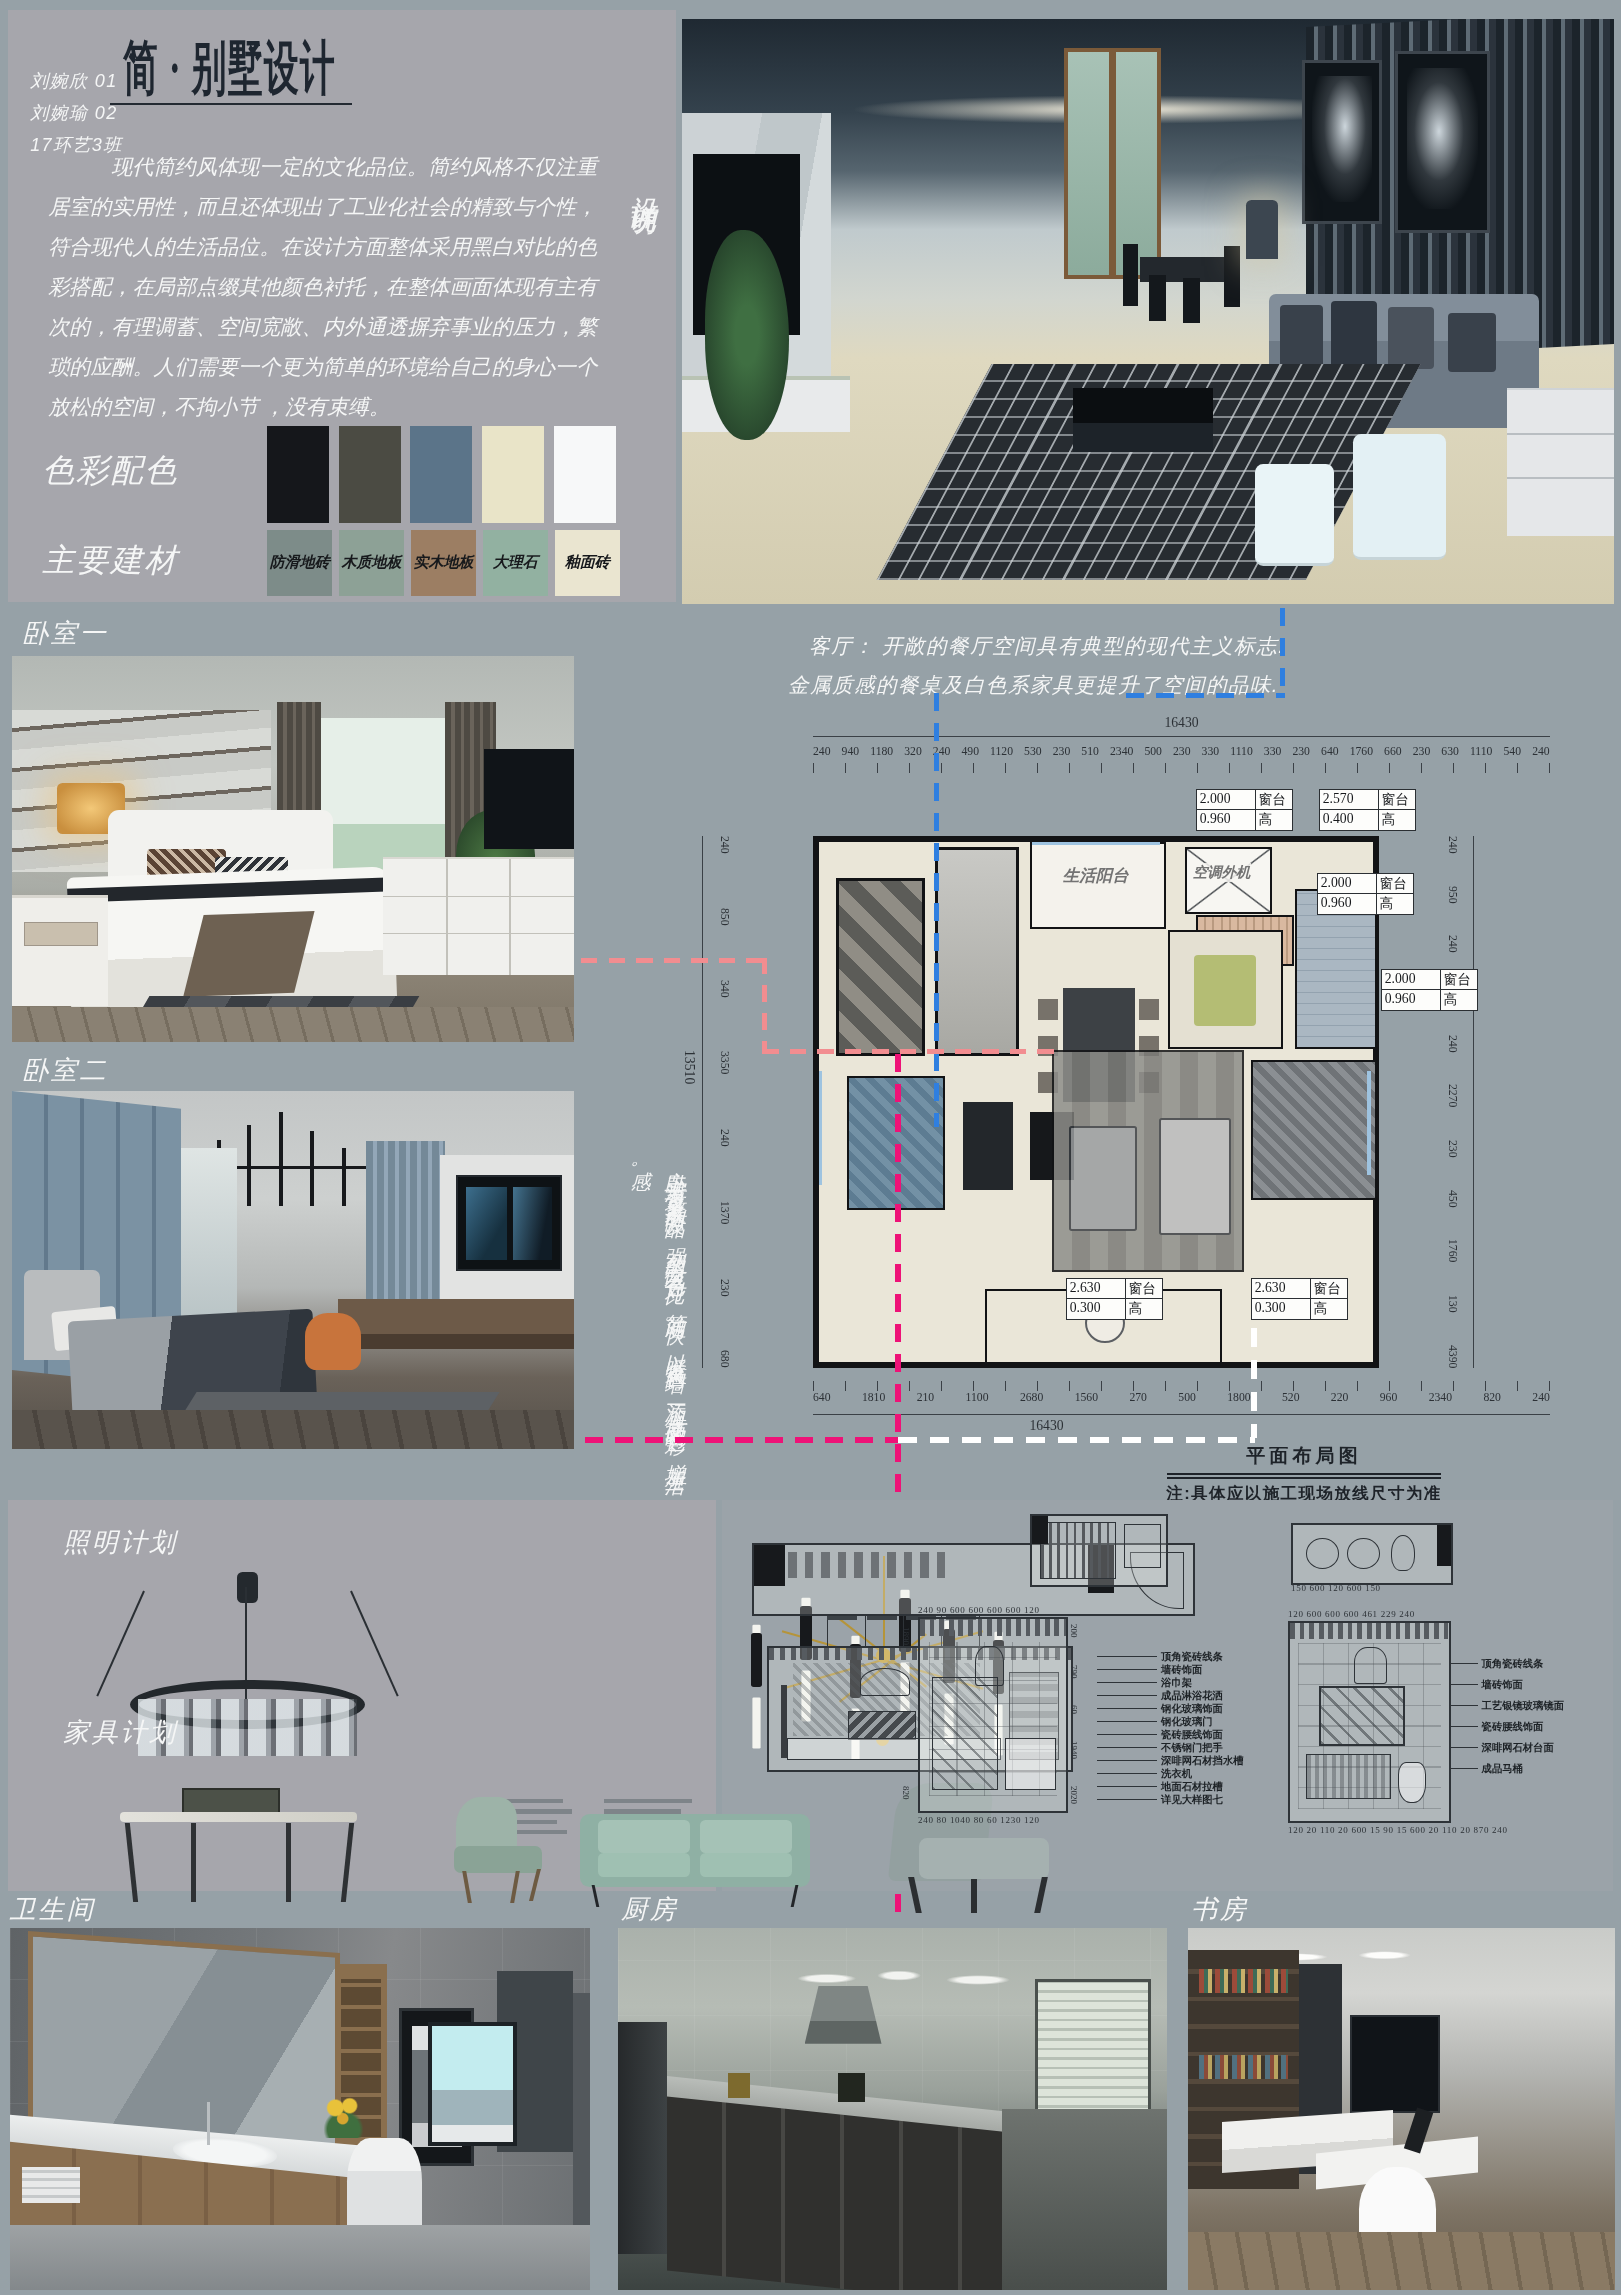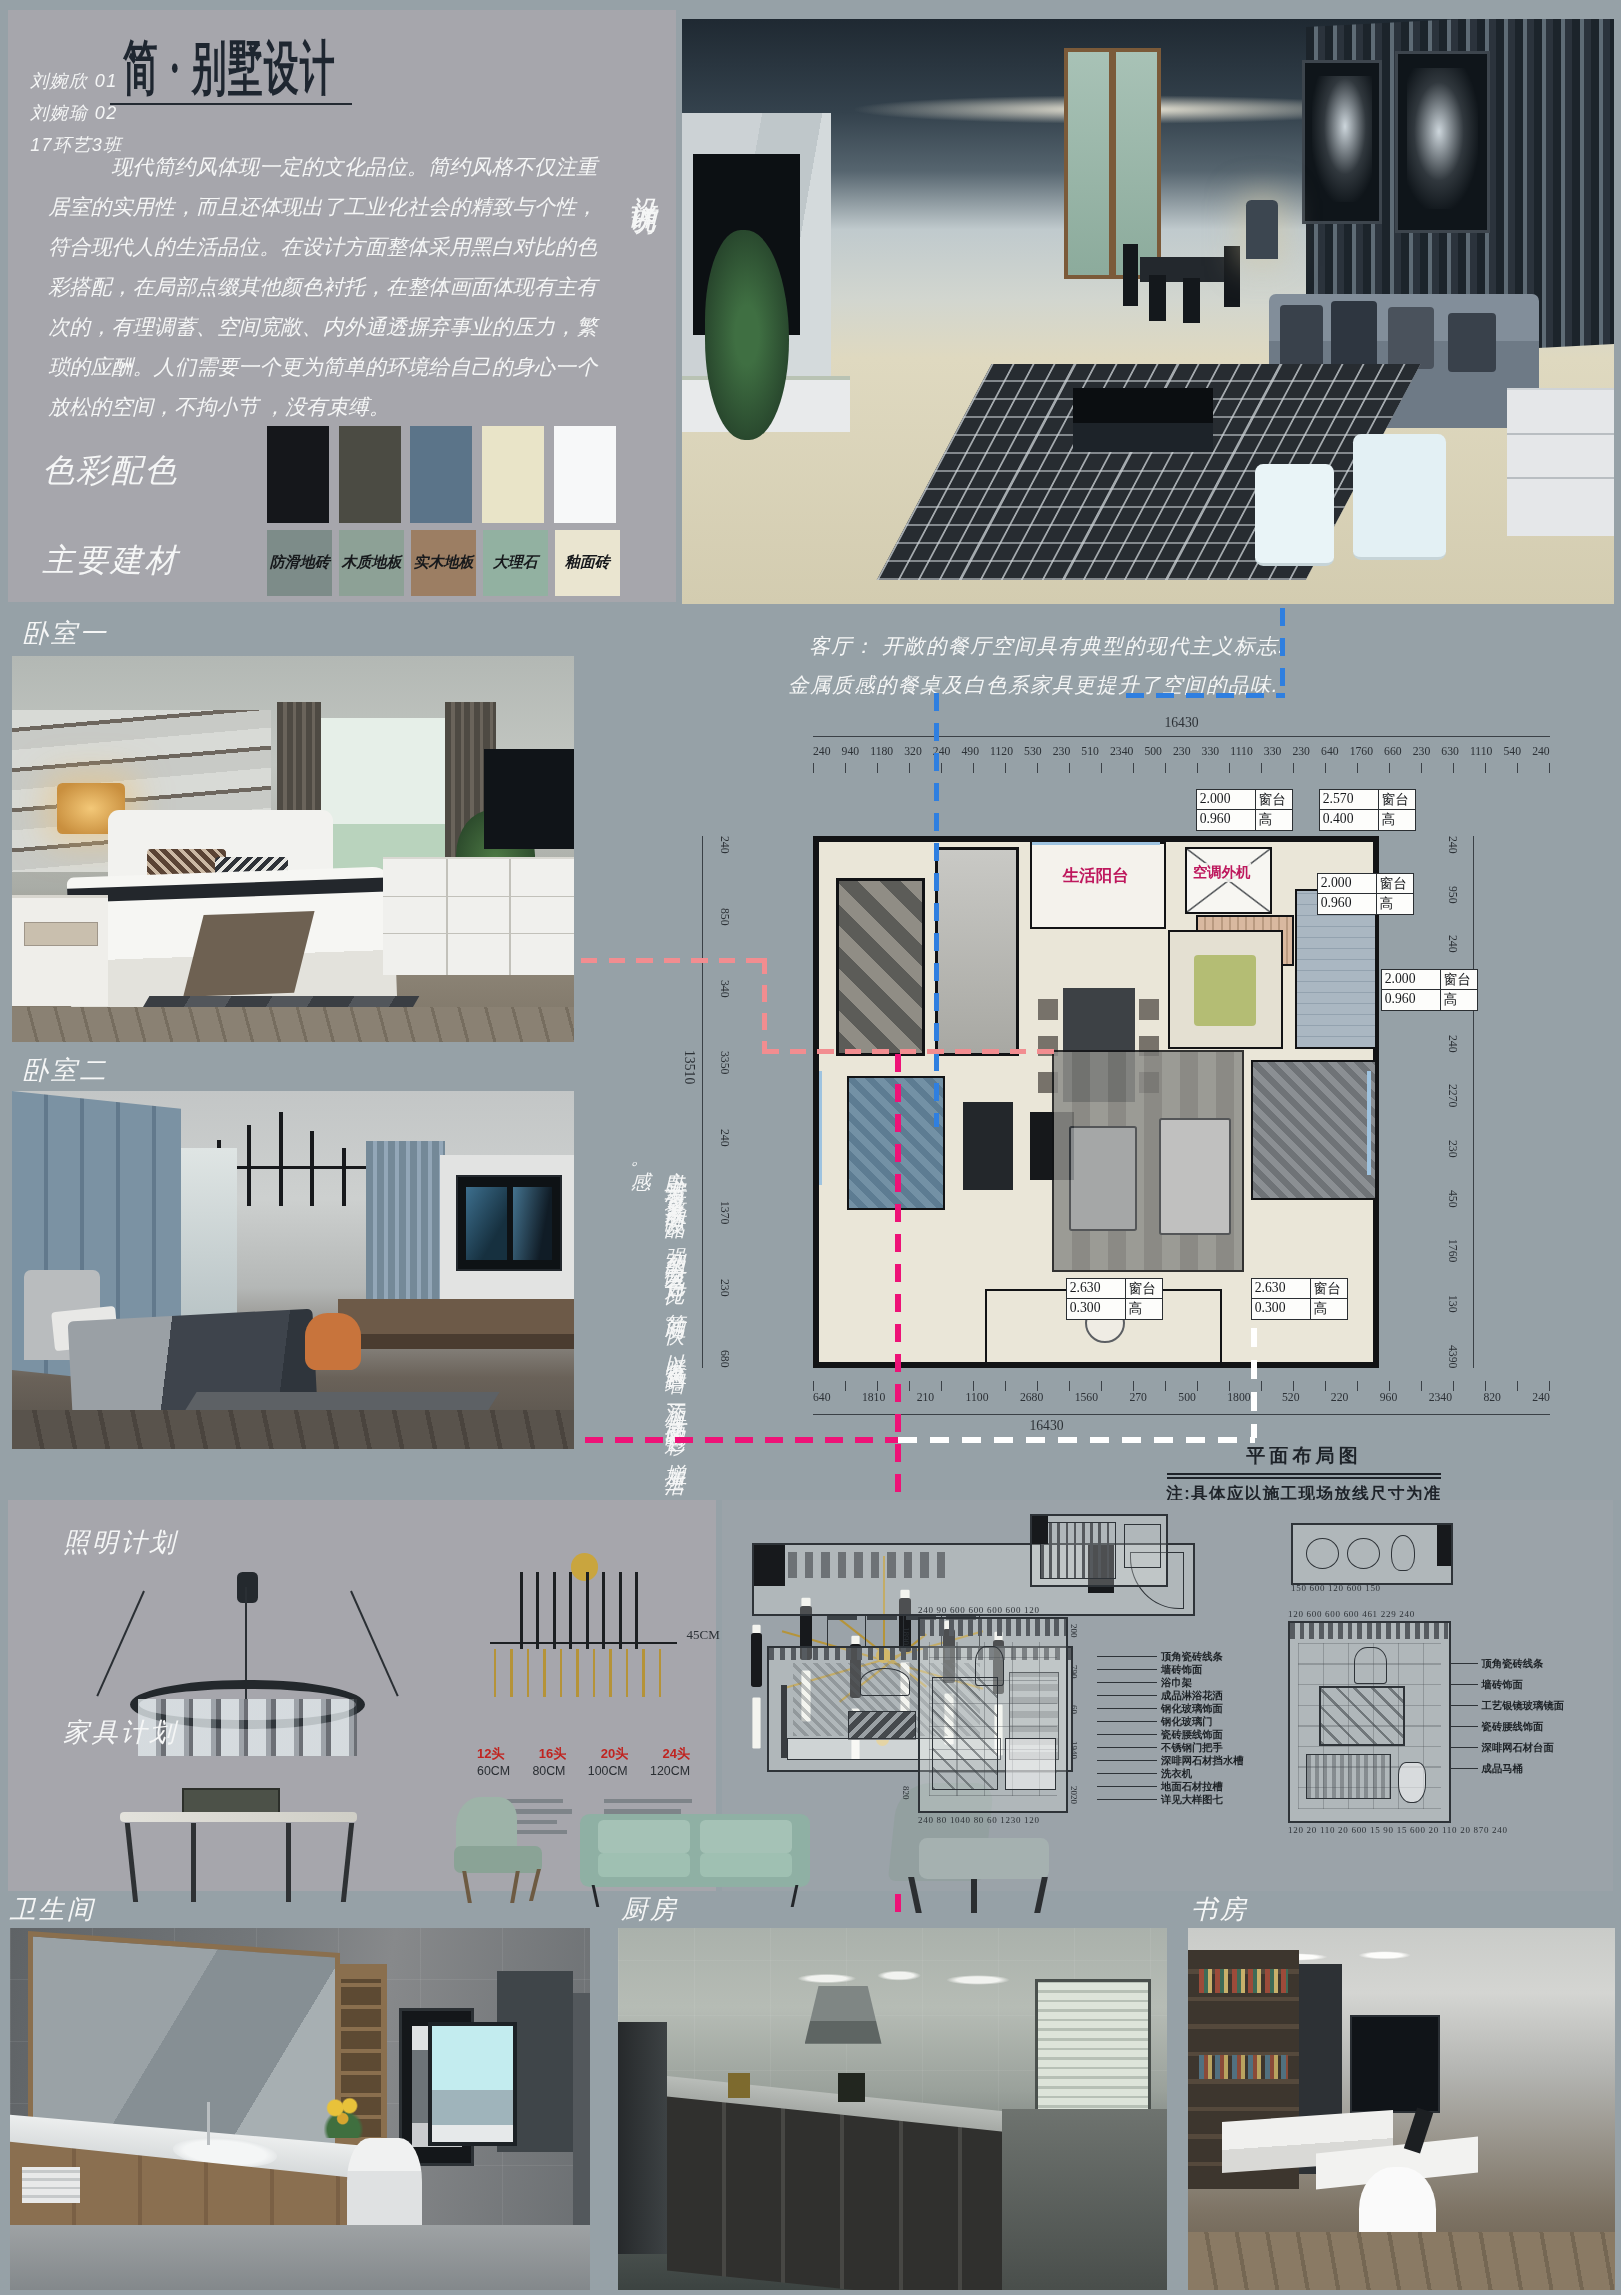--- a/index.html
+++ b/index.html
@@ -31,21 +31,21 @@
   .matrow{display:flex;gap:6.9px;}
   .mat{width:65px;height:66px;position:relative;display:flex;align-items:center;justify-content:center;}
   .mat span{font-size:15px;color:#17191c;font-weight:bold;font-style:italic;white-space:nowrap;}
   .cad{border:2.1px solid #2e3338;background:rgba(240,242,240,0.25);position:absolute;}
   .lblrow{display:flex;align-items:center;height:13px;}
   .lblrow .leader{height:0.7px;background:#2e3338;margin-right:4.1px;}
   .lblrow .t{font-size:10.3px;color:#1d2226;white-space:nowrap;font-weight:bold;}
   .evdim{position:absolute;font-family:"Liberation Serif",serif;font-size:9px;color:#2c3136;
          white-space:nowrap;letter-spacing:0.7px;}
   .specbar{height:4.1px;background:#7e8489;margin:6.2px 0;}
-  .roomlabel{position:absolute;font-size:16.5px;font-weight:bold;color:#be185d;white-space:nowrap;}
+  .roomlabel{position:absolute;font-size:16.5px;font-weight:bold;color:#737373;white-space:nowrap;font-style:italic;}
 </style>
 </head>
 <body>
 
 <div id="board">
 
   <div class="abs panel" style="left:8.2px;top:9.6px;width:668px;height:592px;">
     <div class="abs" style="left:22px;top:55px;">
       <div>
 
@@ -385,41 +385,20 @@
 
   <div class="abs" style="left:117px;top:1572px;width:261px;height:192px;">
     <div class="pd" style="left:46%;top:0;width:8%;height:16%;background:#24292e;border-radius:5.5px;"></div>
     <div class="pd" style="left:49%;top:8%;width:2.1px;height:58%;background:#2a2f34;"></div>
     <div class="pd" style="left:10%;top:10%;width:2.1px;height:60%;background:#2a2f34;transform:rotate(24deg);transform-origin:top;"></div>
     <div class="pd" style="right:10%;top:10%;width:2.1px;height:60%;background:#2a2f34;transform:rotate(-24deg);transform-origin:top;"></div>
     <div class="pd" style="left:5%;top:56%;width:90%;height:26%;border:9.6px solid #23282c;border-radius:50%;box-sizing:border-box;"></div>
     <div class="pd" style="left:8%;top:66%;width:84%;height:30%;background:repeating-linear-gradient(90deg,rgba(225,232,235,0.8) 0 18px,rgba(150,160,166,0.5) 18px 23px,rgba(60,66,72,0.55) 23px 27.5px);"></div>
   </div>
 
-  <div class="abs" style="left:477px;top:1553px;width:213px;height:185px;">
-    <div class="pd" style="left:44%;top:0;width:27.5px;height:27.5px;border-radius:50%;background:#c9a53e;"></div>
-    <div class="pd" style="left:20%;top:10%;width:60%;height:42%;background:repeating-linear-gradient(90deg,#1c1f22 0 2.7px,transparent 2.7px 16.5px);"></div>
-    <div class="pd" style="left:6%;top:48%;width:88%;height:2.7px;background:#1c1f22;"></div>
-    <div class="pd" style="left:8%;top:52%;width:84%;height:26%;background:repeating-linear-gradient(90deg,#b59338 0 2.1px,transparent 2.1px 16.5px);"></div>
-    <div class="pd dim" style="right:-14%;top:40%;font-size:13px;">45CM</div>
-    <div class="pd" style="left:0;top:104%;width:100%;display:flex;justify-content:space-between;">
-
-    <span style="font-size:13px;font-weight:bold;color:#c02420;">12头</span>
-        <span style="font-size:13px;font-weight:bold;color:#c02420;">16头</span>
-        <span style="font-size:13px;font-weight:bold;color:#c02420;">20头</span>
-        <span style="font-size:13px;font-weight:bold;color:#c02420;">24头</span>
-      </div>
-    <div class="pd" style="left:0;top:114%;width:100%;display:flex;justify-content:space-between;">
-
-    <span style="font-size:12.4px;color:#2a2e33;">60CM</span>
-        <span style="font-size:12.4px;color:#2a2e33;">80CM</span>
-        <span style="font-size:12.4px;color:#2a2e33;">100CM</span>
-        <span style="font-size:12.4px;color:#2a2e33;">120CM</span>
-      </div>
-  </div>
 
   <div class="abs" style="left:481px;top:1793px;width:96px;">
     <div class="specbar" style="width:82px;"></div>
     <div class="specbar" style="width:91px;"></div>
     <div class="specbar" style="width:76px;"></div>
     <div class="specbar" style="width:86px;"></div>
   </div>
   <div class="abs" style="left:604px;top:1793px;width:96px;">
     <div class="specbar" style="width:88px;"></div>
     <div class="specbar" style="width:77px;"></div>

